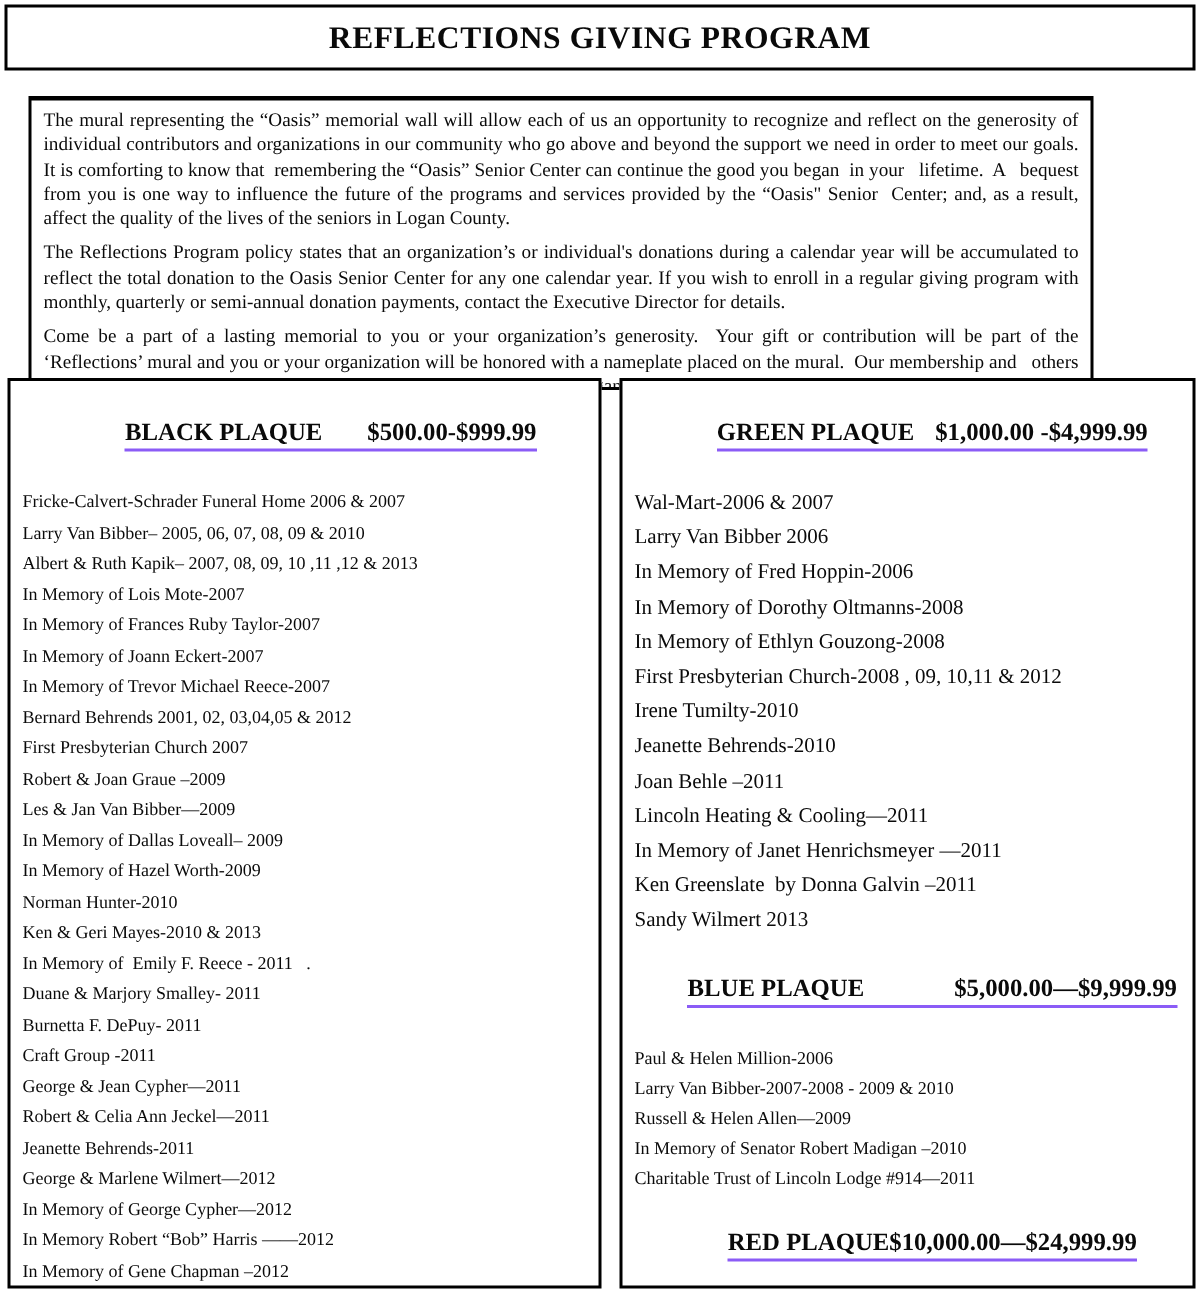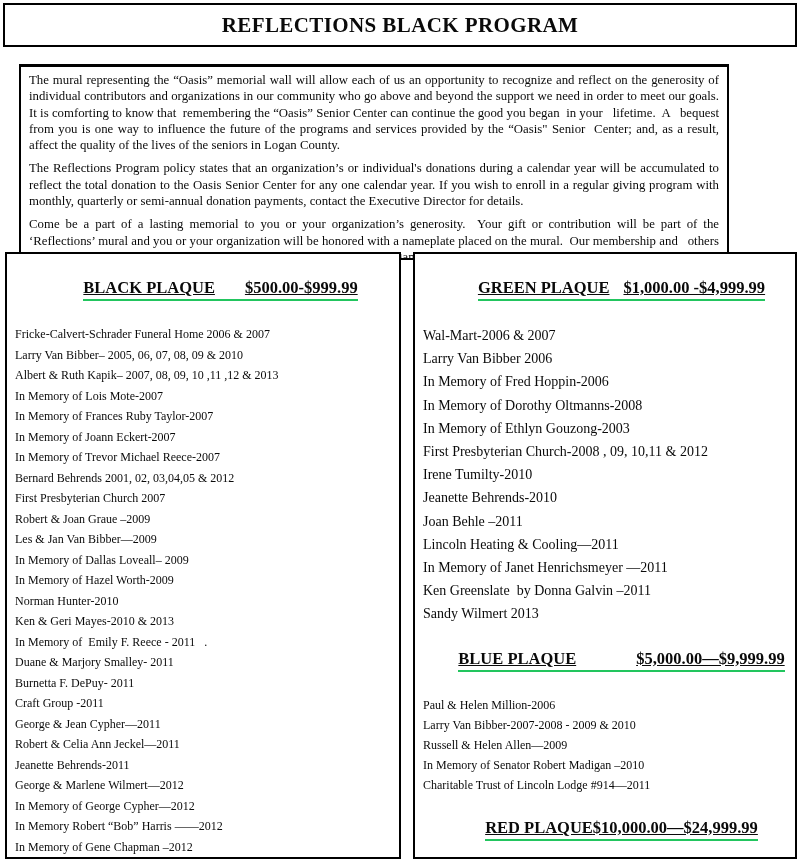--- a/index.html
+++ b/index.html
@@ -41,42 +41,42 @@
   }
   .col-left  { left: 5px;   width: 396px; padding: 4px 6px 0 8px; }
   .col-right { left: 413px; width: 384px; padding: 4px 8px 0 8px; }
 
   .sec-heading {
     font-weight: bold; font-size: 16.5px; line-height: 20px;
     white-space: pre; margin-bottom: 3px; text-align: center;
   }
   .heading-rule {
     display: inline-block;
-    border-bottom: 2px solid #22c55e; padding-bottom: 1px; text-decoration: underline;
+    border-bottom: 2px solid #8b5cf6; padding-bottom: 1px;
   }
   #sec-black .sec-heading { text-align: center; }
   #sec-black .range { margin-left: 30px; }
   #sec-green .range { margin-left: 14px; }
   #sec-blue  .range { margin-left: 60px; }
   #sec-red   .range { margin-left: 0px;  }
 
   #sec-blue .sec-heading, #sec-red .sec-heading, #sec-brass .sec-heading { margin-top: 3px; }
 
   .item { white-space: pre; overflow: hidden; }
   #sec-black .item { font-size: 12px;   line-height: 20.5px; }
   #sec-green .item { font-size: 14px;   line-height: 23.2px; }
   #sec-blue  .item { font-size: 12px; line-height: 20px; }
 </style>
 </head>
 <body>
 
 <div class="page">
 
   <div class="title-box">
-    <div class="title-text">REFLECTIONS BLACK PROGRAM</div>
+    <div class="title-text">REFLECTIONS GIVING PROGRAM</div>
   </div>
 
   <div class="intro-box">
 
       <p class="para">The mural representing the “Oasis” memorial wall will allow each of us an opportunity to recognize and reflect on the generosity of individual contributors and organizations in our community who go above and beyond the support we need in order to meet our goals.  It is comforting to know that  remembering the “Oasis” Senior Center can continue the good you began  in your   lifetime.  A   bequest from you is one way to influence the future of the programs and services provided by the “Oasis" Senior  Center; and, as a result, affect the quality of the lives of the seniors in Logan County.</p>
 
       <p class="para">The Reflections Program policy states that an organization’s or individual's donations during a calendar year will be accumulated to reflect the total donation to the Oasis Senior Center for any one calendar year. If you wish to enroll in a regular giving program with monthly, quarterly or semi-annual donation payments, contact the Executive Director for details.</p>
 
       <p class="para">Come be a part of a lasting memorial to you or your organization’s generosity.  Your gift or contribution will be part of the ‘Reflections’ mural and you or your organization will be honored with a nameplate placed on the mural.  Our membership and   others will be able to reflect on your contributions to the Senior Citizens of Logan County, Inc.</p>
     </div>
@@ -154,21 +154,21 @@
       <div class="items">
 
           <div class="item">Wal-Mart-2006 &amp; 2007</div>
 
           <div class="item">Larry Van Bibber 2006</div>
 
           <div class="item">In Memory of Fred Hoppin-2006</div>
 
           <div class="item">In Memory of Dorothy Oltmanns-2008</div>
 
-          <div class="item">In Memory of Ethlyn Gouzong-2003</div>
+          <div class="item">In Memory of Ethlyn Gouzong-2008</div>
 
           <div class="item">First Presbyterian Church-2008 , 09, 10,11 &amp; 2012</div>
 
           <div class="item">Irene Tumilty-2010</div>
 
           <div class="item">Jeanette Behrends-2010</div>
 
           <div class="item">Joan Behle –2011</div>
 
           <div class="item">Lincoln Heating &amp; Cooling—2011</div>

